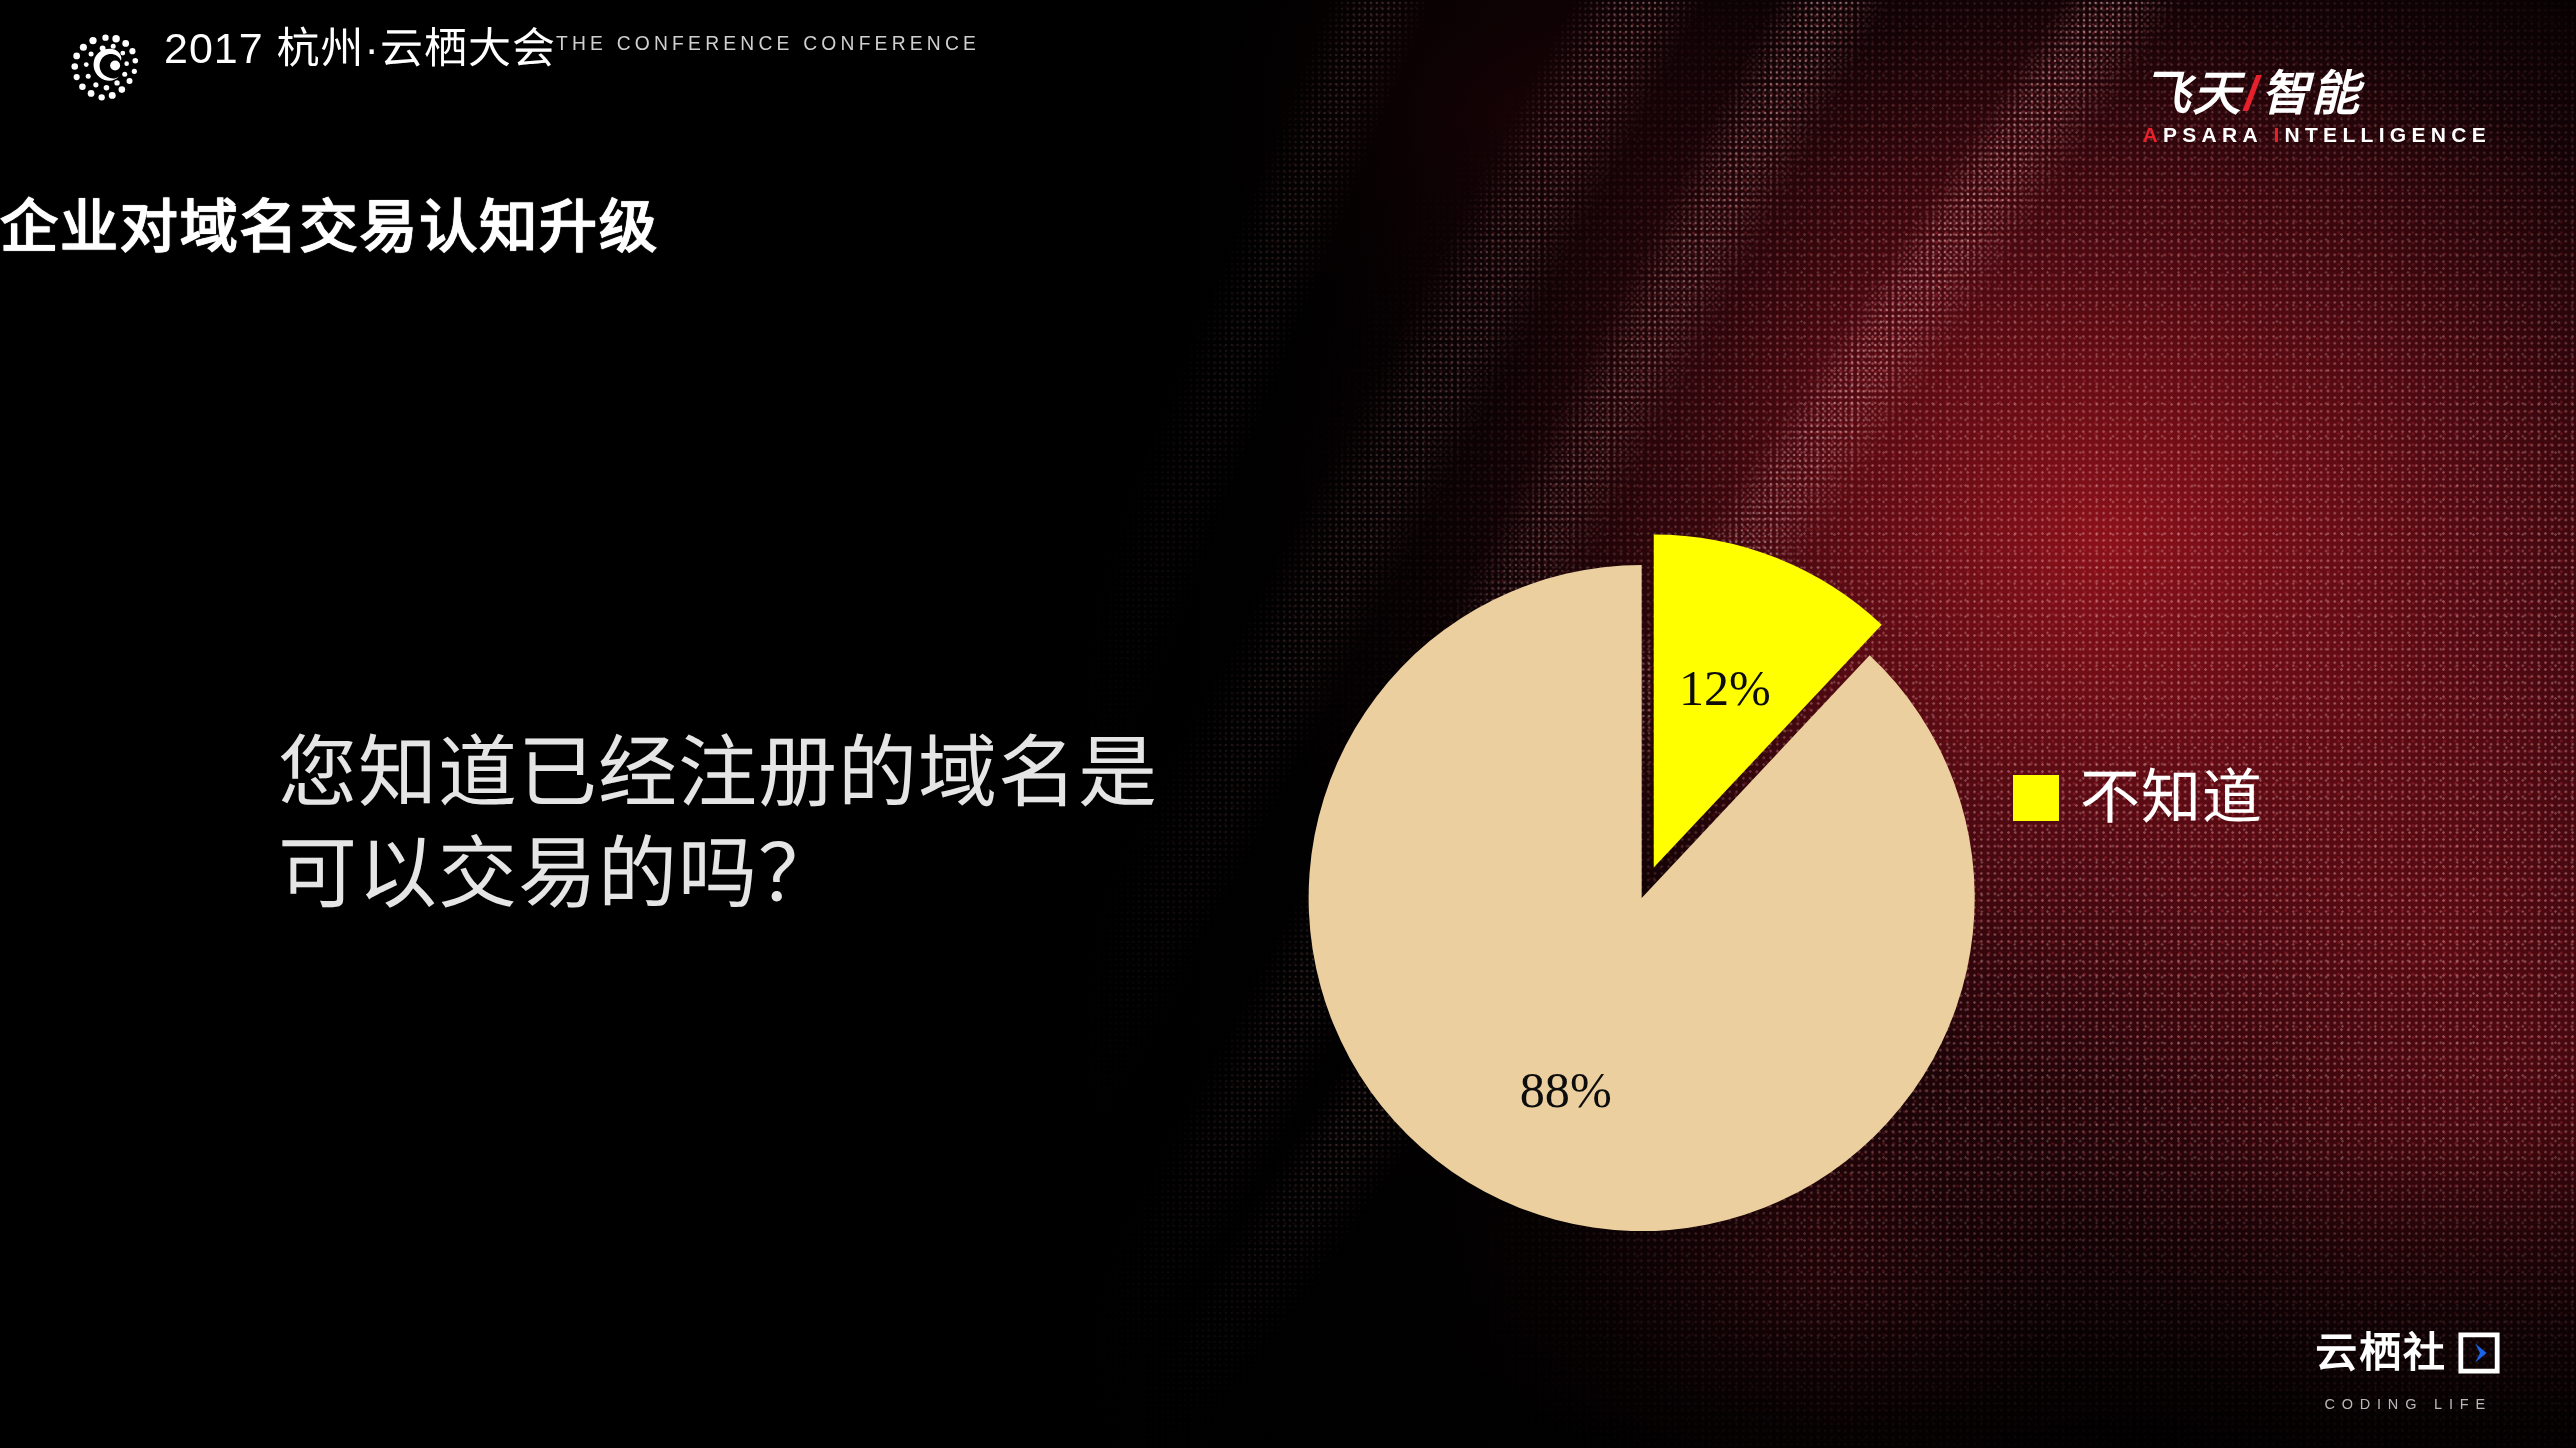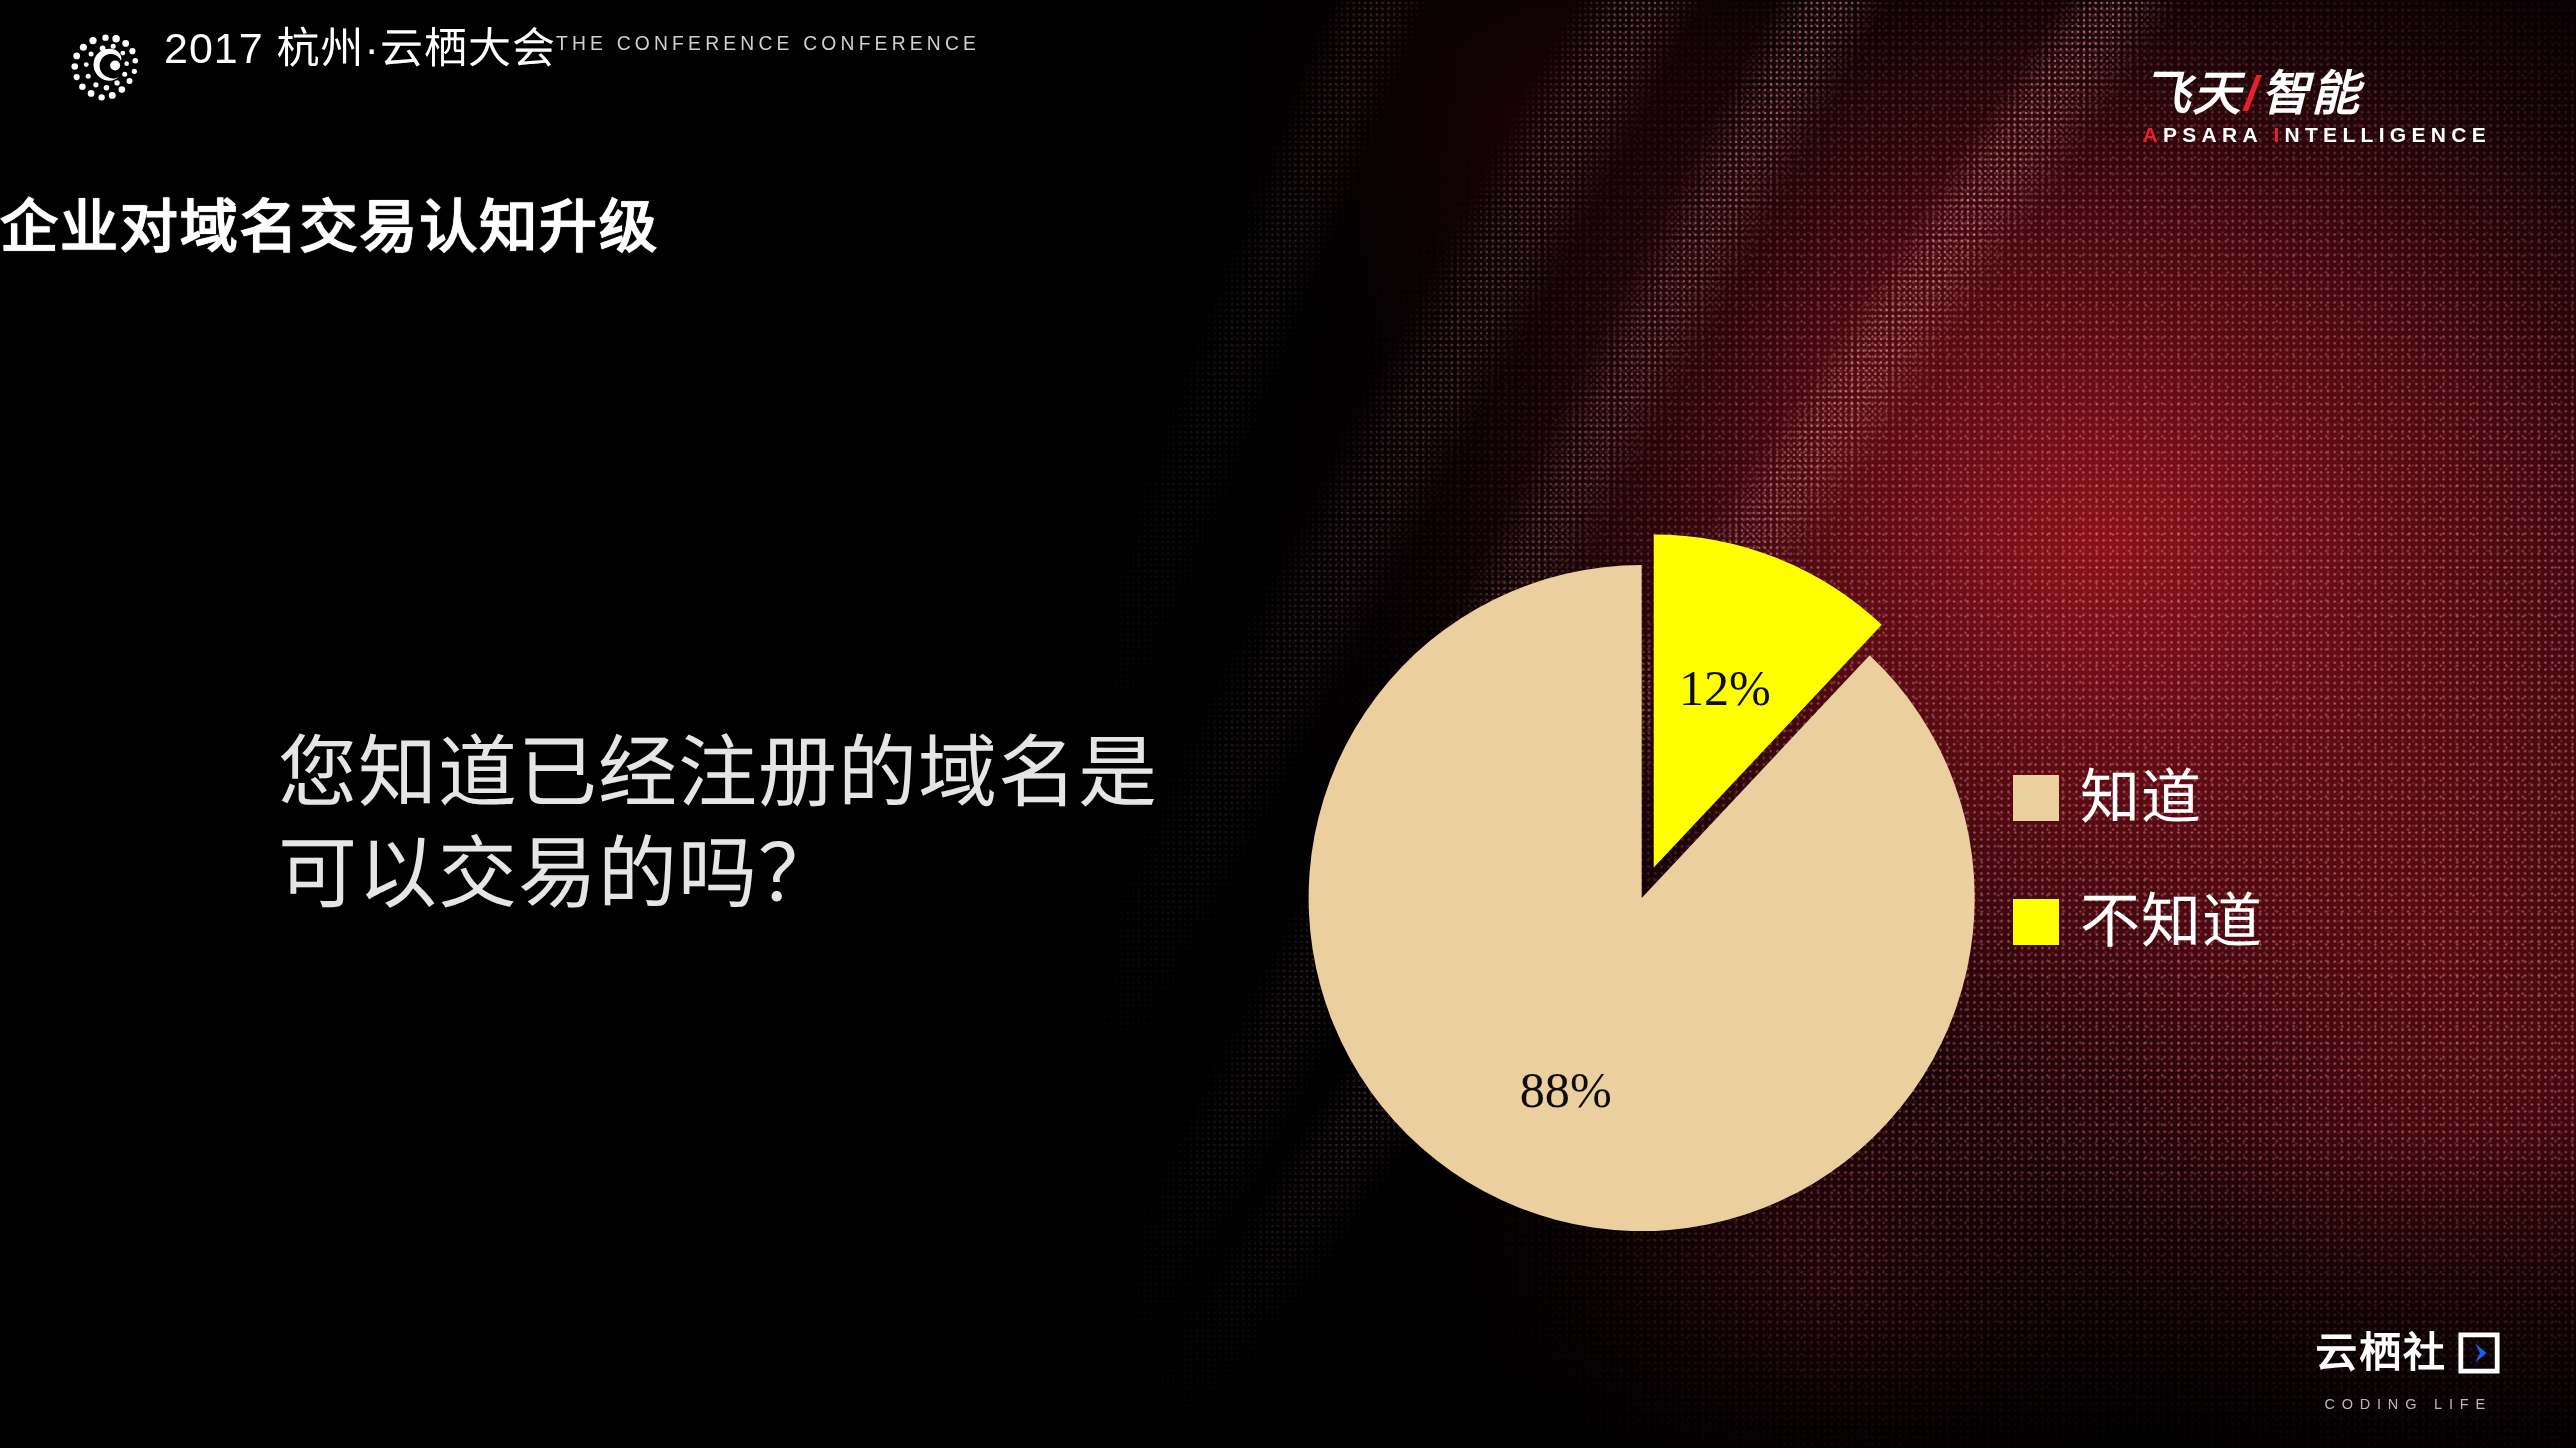--- a/index.html
+++ b/index.html
@@ -203,24 +203,20 @@
       <path id="slice-major" fill="#eccf9e" d="M 385 410 L 385 65 A 345 345 0 1 0 621.1687515453975 158.50582353961295 Z" transform="translate(0.0,0.0)"></path>
 
       <path id="slice-minor" fill="#ffff00" transform="translate(12.5,-31.6)" d="M 385 410 L 621.1687515453975 158.50582353961295 A 345 345 0 0 0 385.0000000000001 65 Z"></path>
       <text class="slice-label" x="306.3" y="626.9" text-anchor="middle">88%</text>
       <text class="slice-label" x="471.2" y="210.3" text-anchor="middle">12%</text>
     </svg>
   </div>
 
   <div class="legend">
     <div class="legend-row">
-      <span class="swatch" style="background:#eccf9e"></span>
-      <span class="legend-label">知道</span>
-    </div>
-    <div class="legend-row">
       <span class="swatch" style="background:#ffff00"></span>
       <span class="legend-label">不知道</span>
     </div>
   </div>
 
   <div class="logo-br">
     <div class="yunqi-cn">
       <span>云栖社</span>
       <span style="display:inline-flex;align-items:center;">
         <svg width="44" height="44" viewBox="0 0 46 46" aria-hidden="true">

